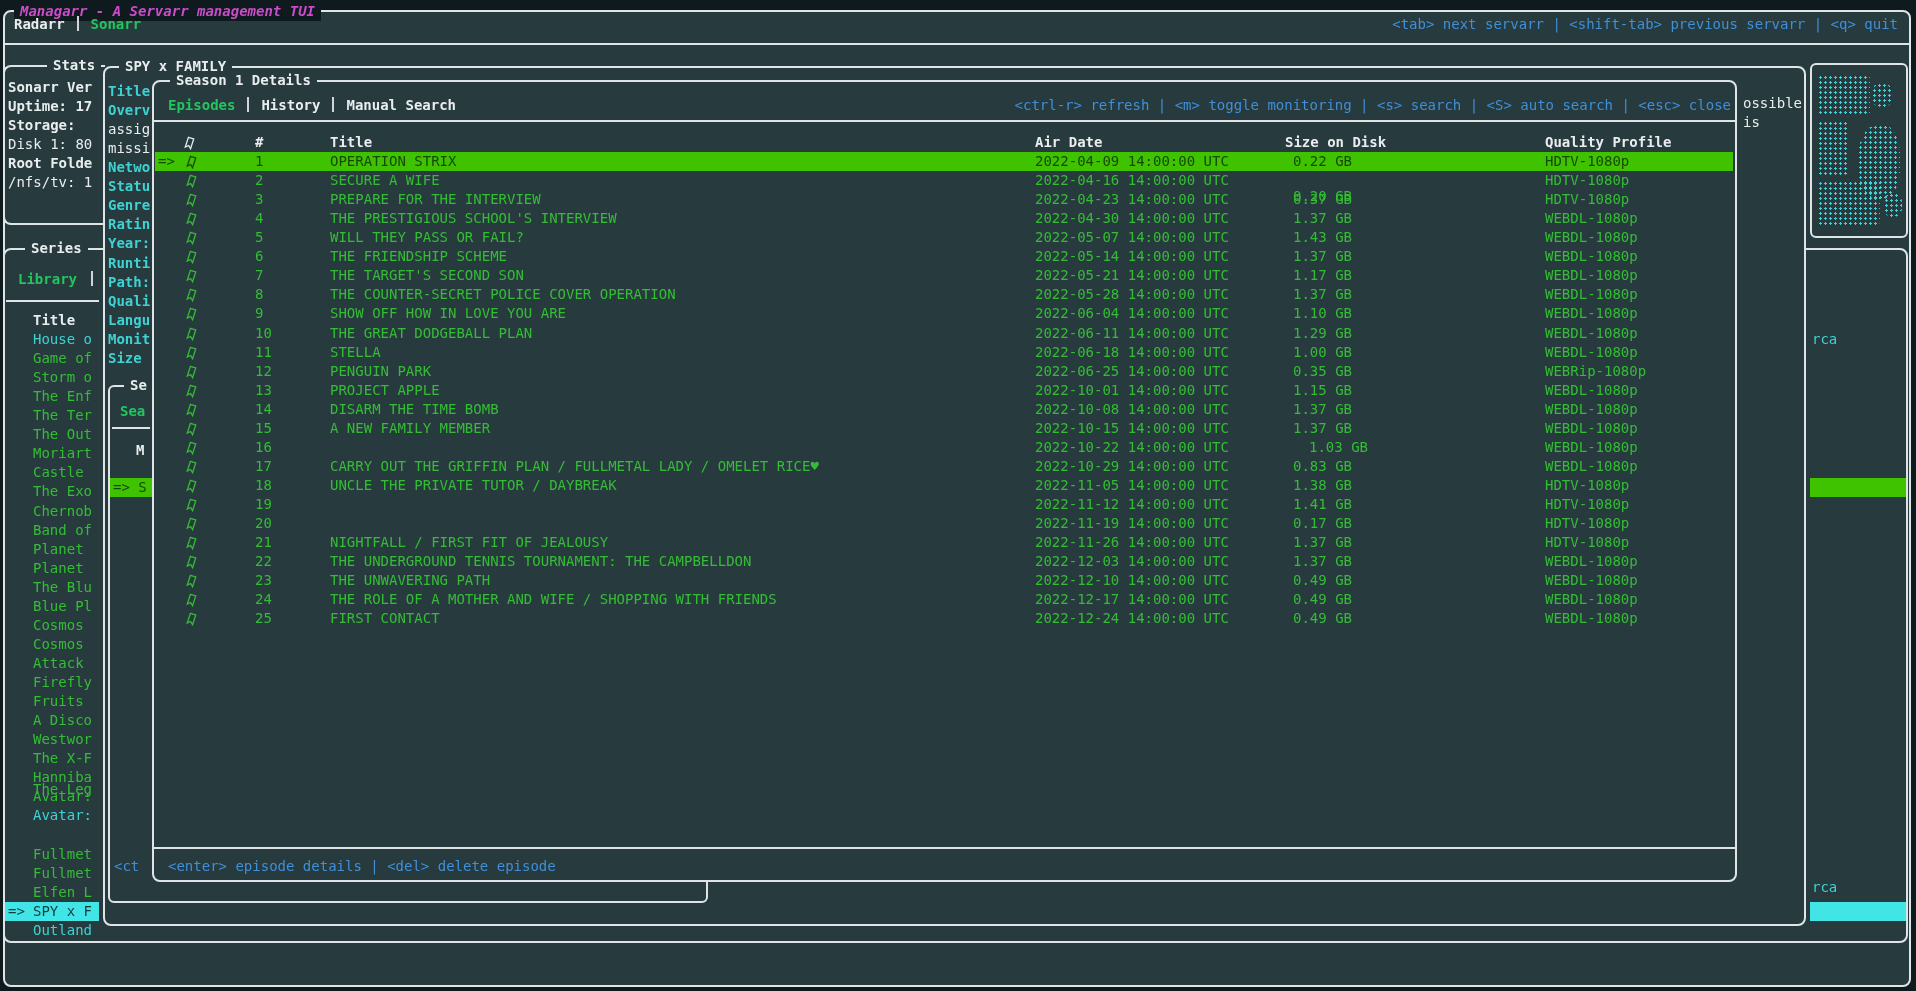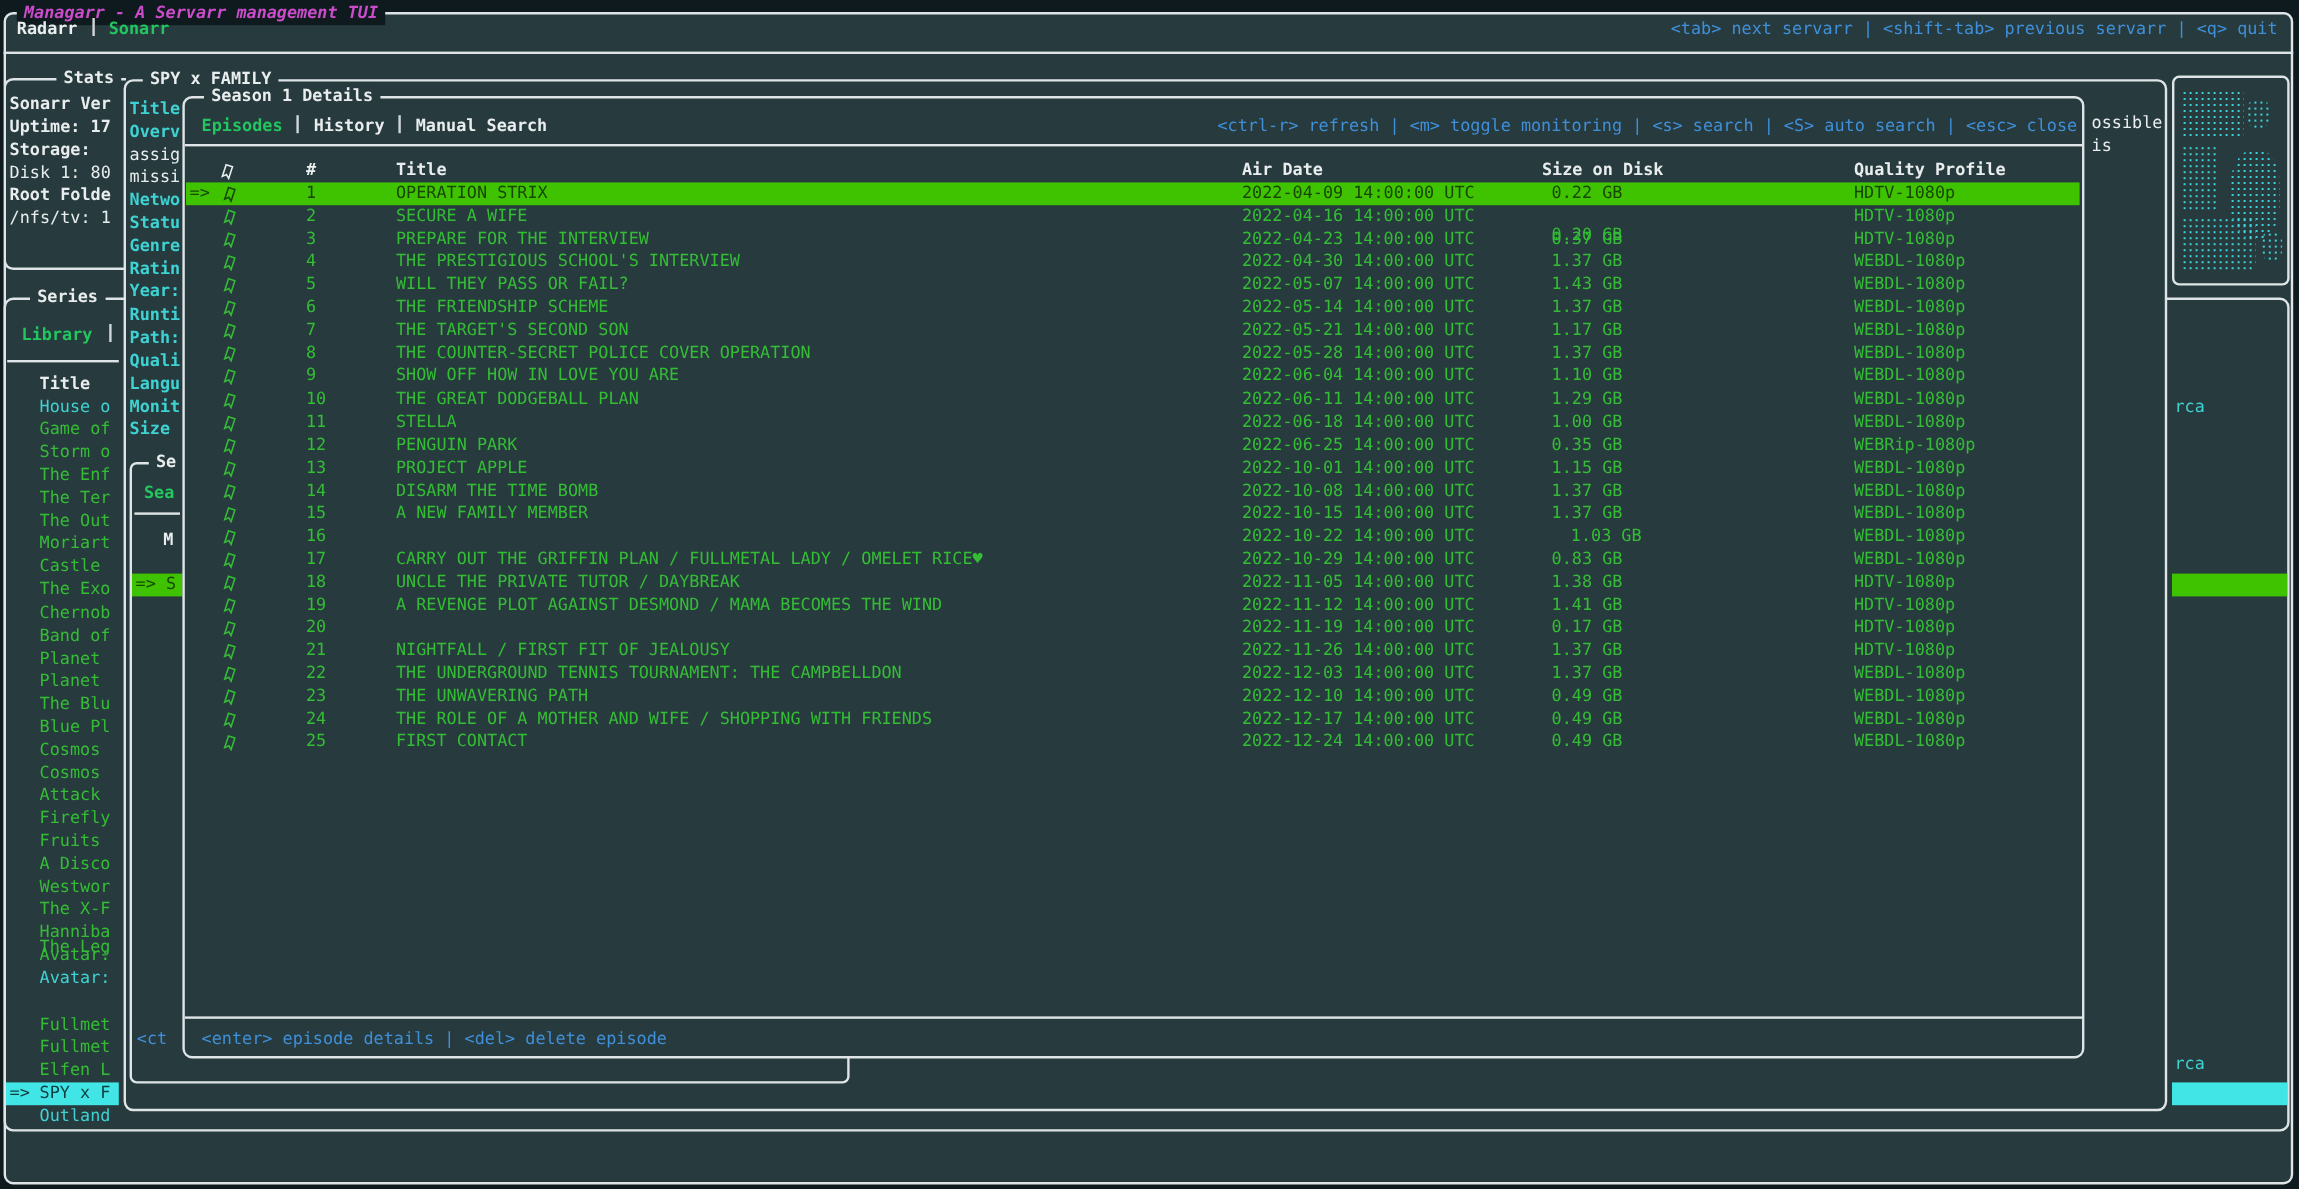--- a/index.html
+++ b/index.html
@@ -450,21 +450,20 @@
         <span style="left: 1138px;">1.38 GB</span>
         <span style="left: 1390px;">HDTV-1080p</span>
       </div>
       <div class="ep-row" style="top: 495px;">
         <svg viewBox="0 0 14 14" width="13" height="14" style="left: 30px; color: rgb(52, 189, 52);">
           <g transform="rotate(18,7,7)">
             <path d="M4 1.5 h6 v11 l-3-2.7-3 2.7z" fill="none" stroke="currentColor" stroke-width="1.4"></path>
           </g>
         </svg>
         <span style="left: 100px;">19</span>
-        <span style="left: 175px;">A REVENGE PLOT AGAINST DESMOND / MAMA BECOMES THE WIND</span>
         <span style="left: 880px;">2022-11-12 14:00:00 UTC</span>
         <span style="left: 1138px;">1.41 GB</span>
         <span style="left: 1390px;">HDTV-1080p</span>
       </div>
       <div class="ep-row" style="top: 514px;">
         <svg viewBox="0 0 14 14" width="13" height="14" style="left: 30px; color: rgb(52, 189, 52);">
           <g transform="rotate(18,7,7)">
             <path d="M4 1.5 h6 v11 l-3-2.7-3 2.7z" fill="none" stroke="currentColor" stroke-width="1.4"></path>
           </g>
         </svg>

